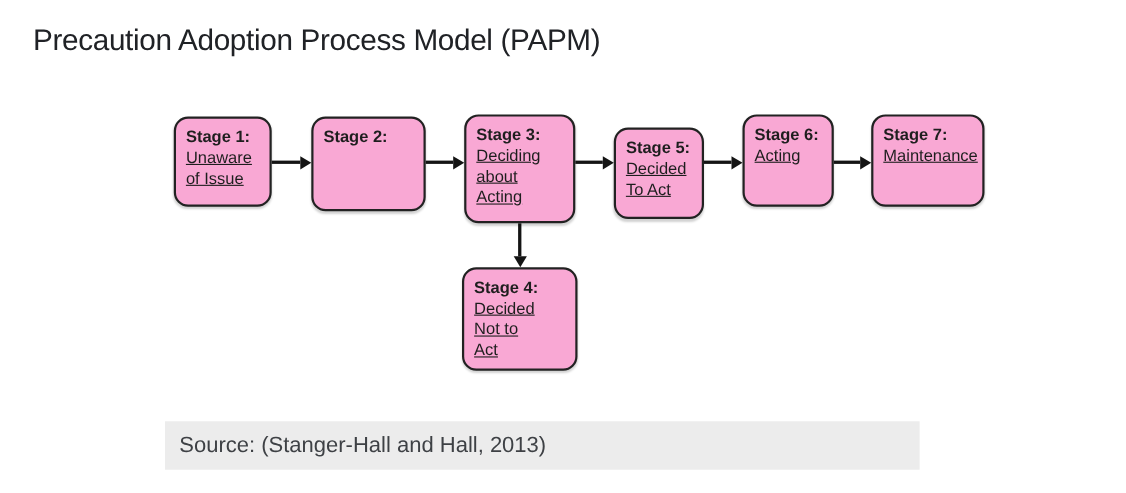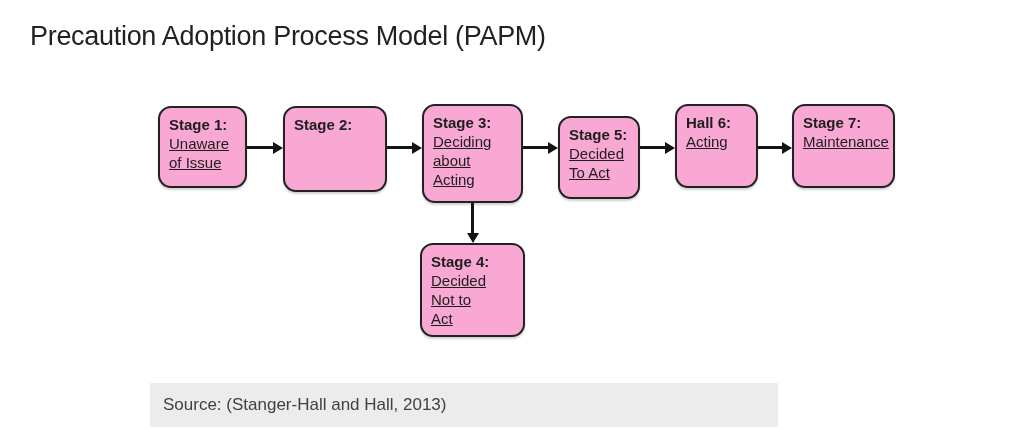--- a/index.html
+++ b/index.html
@@ -96,28 +96,28 @@
   .a12 { left: 247px; top: 141px; width: 36px; }
   .a23 { left: 387px; top: 141px; width: 35px; }
   .a35 { left: 523px; top: 141px; width: 35px; }
   .a56 { left: 640px; top: 141px; width: 35px; }
   .a67 { left: 758px; top: 141px; width: 34px; }
   .a34 { left: 466px; top: 203px; height: 40px; }
   .source-bar {
     position: absolute;
     left: 150px;
     top: 383px;
-    width: 628px;
+    width: 686px;
     height: 44px;
     background: #ececec;
     display: flex;
     align-items: center;
     padding-left: 13px;
     box-sizing: border-box;
-    font-size: 17px;
+    font-size: 20px;
     color: #3e4145;
   }
 </style>
 </head>
 <body>
 
 <div class="canvas">
 
   <h1 class="title">Precaution Adoption Process Model (PAPM)</h1>
 
@@ -160,21 +160,21 @@
       <span class="stage-body">Decided
 To Act</span>
     </div>
 
     <div class="arrow-h a56">
       <span class="shaft"></span>
       <span class="head"></span>
     </div>
 
     <div class="stage-box s6">
-      <span class="stage-label">Hall 6:</span>
+      <span class="stage-label">Stage 6:</span>
       <span class="stage-body">Acting</span>
     </div>
 
     <div class="arrow-h a67">
       <span class="shaft"></span>
       <span class="head"></span>
     </div>
 
     <div class="stage-box s7">
       <span class="stage-label">Stage 7:</span>

